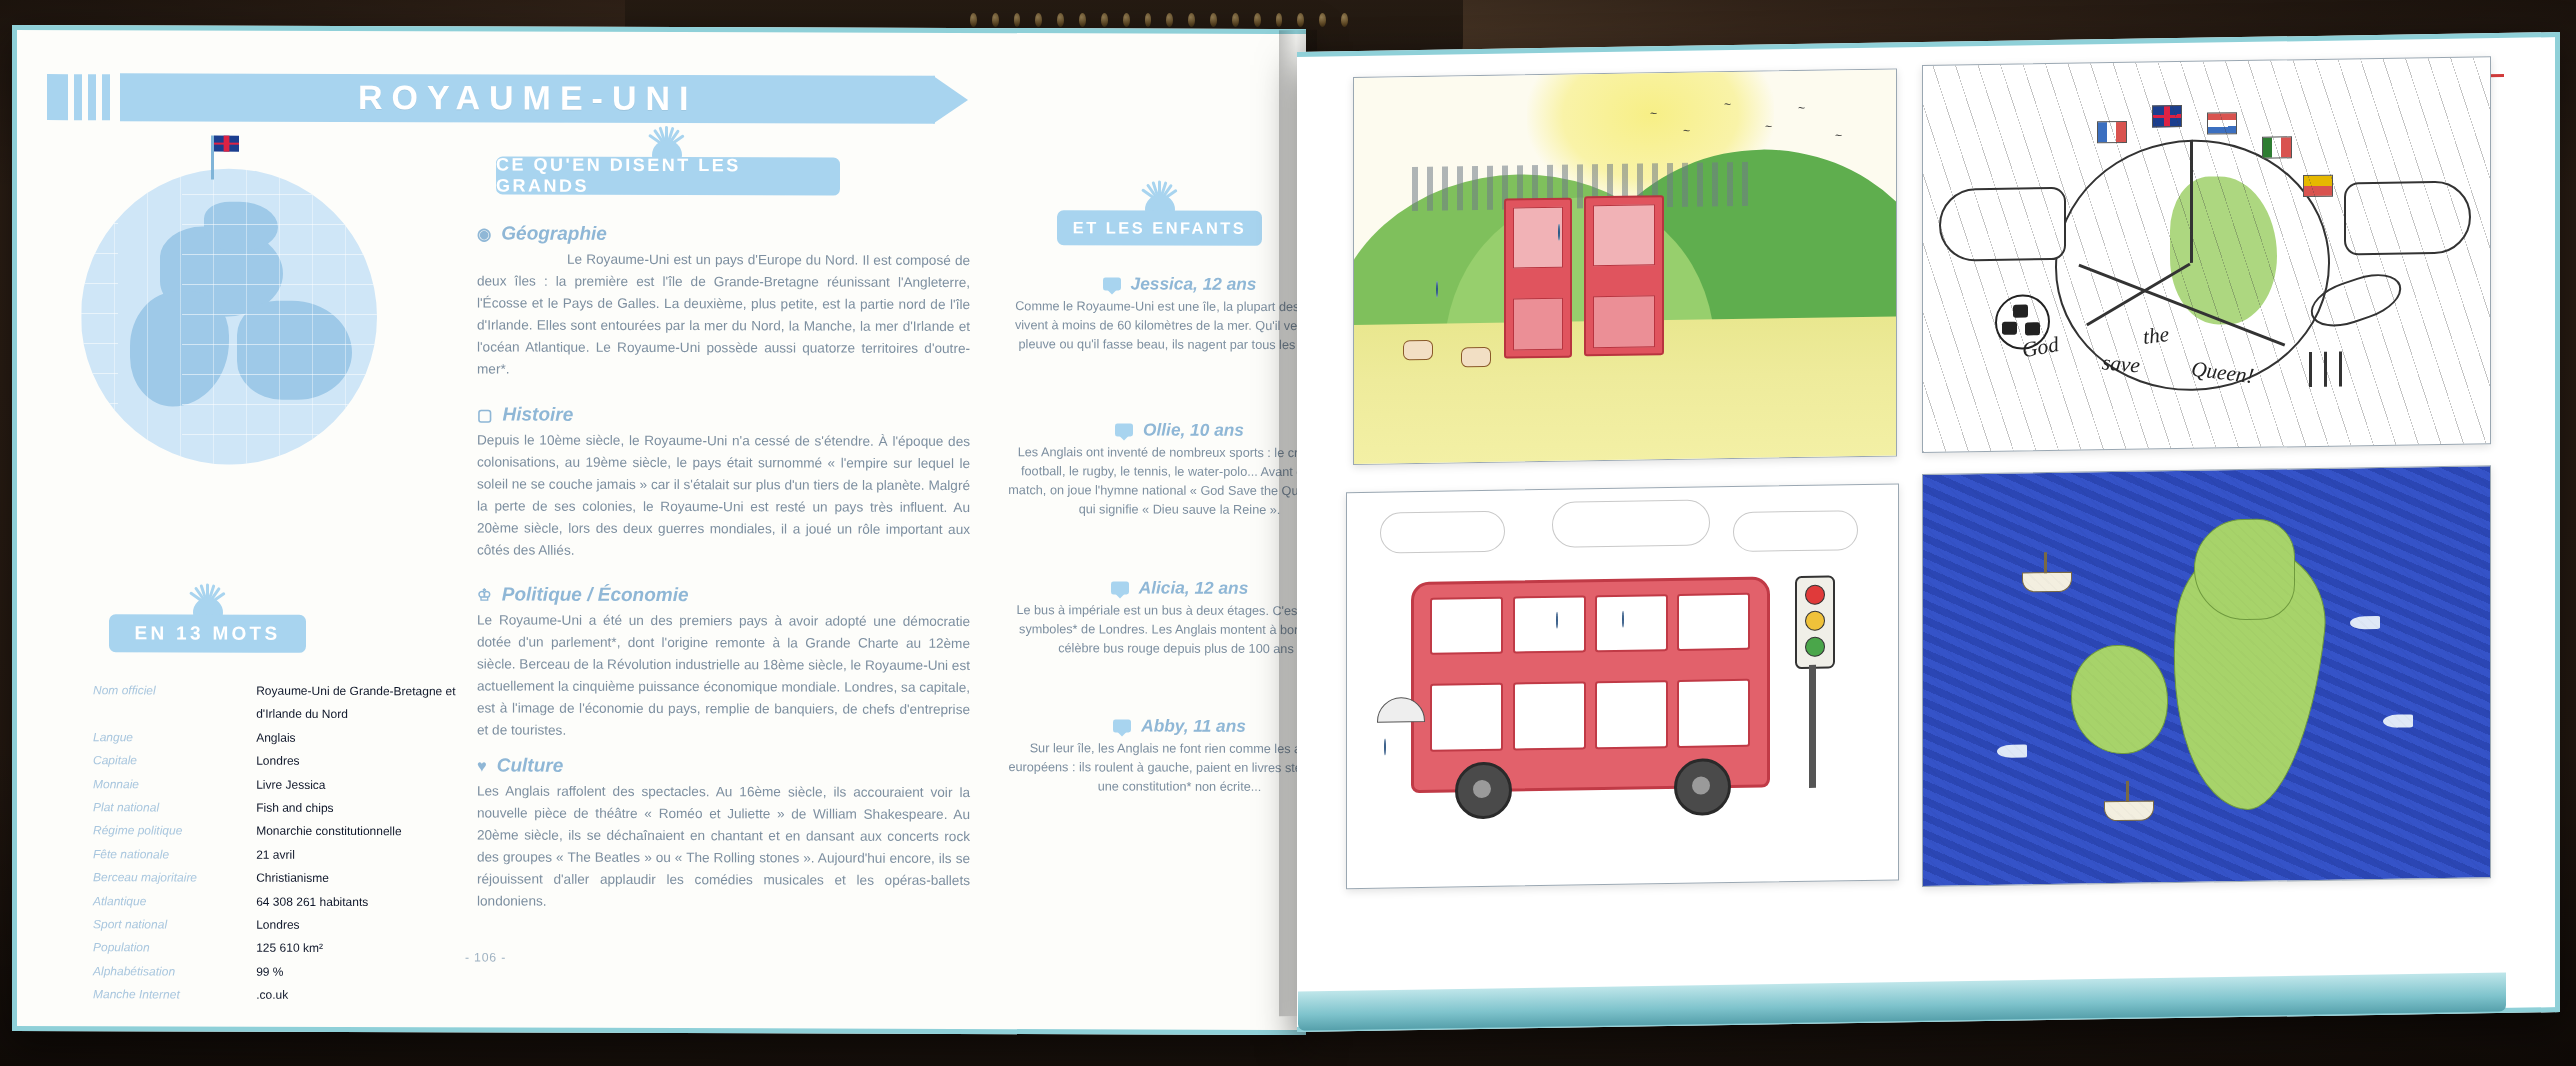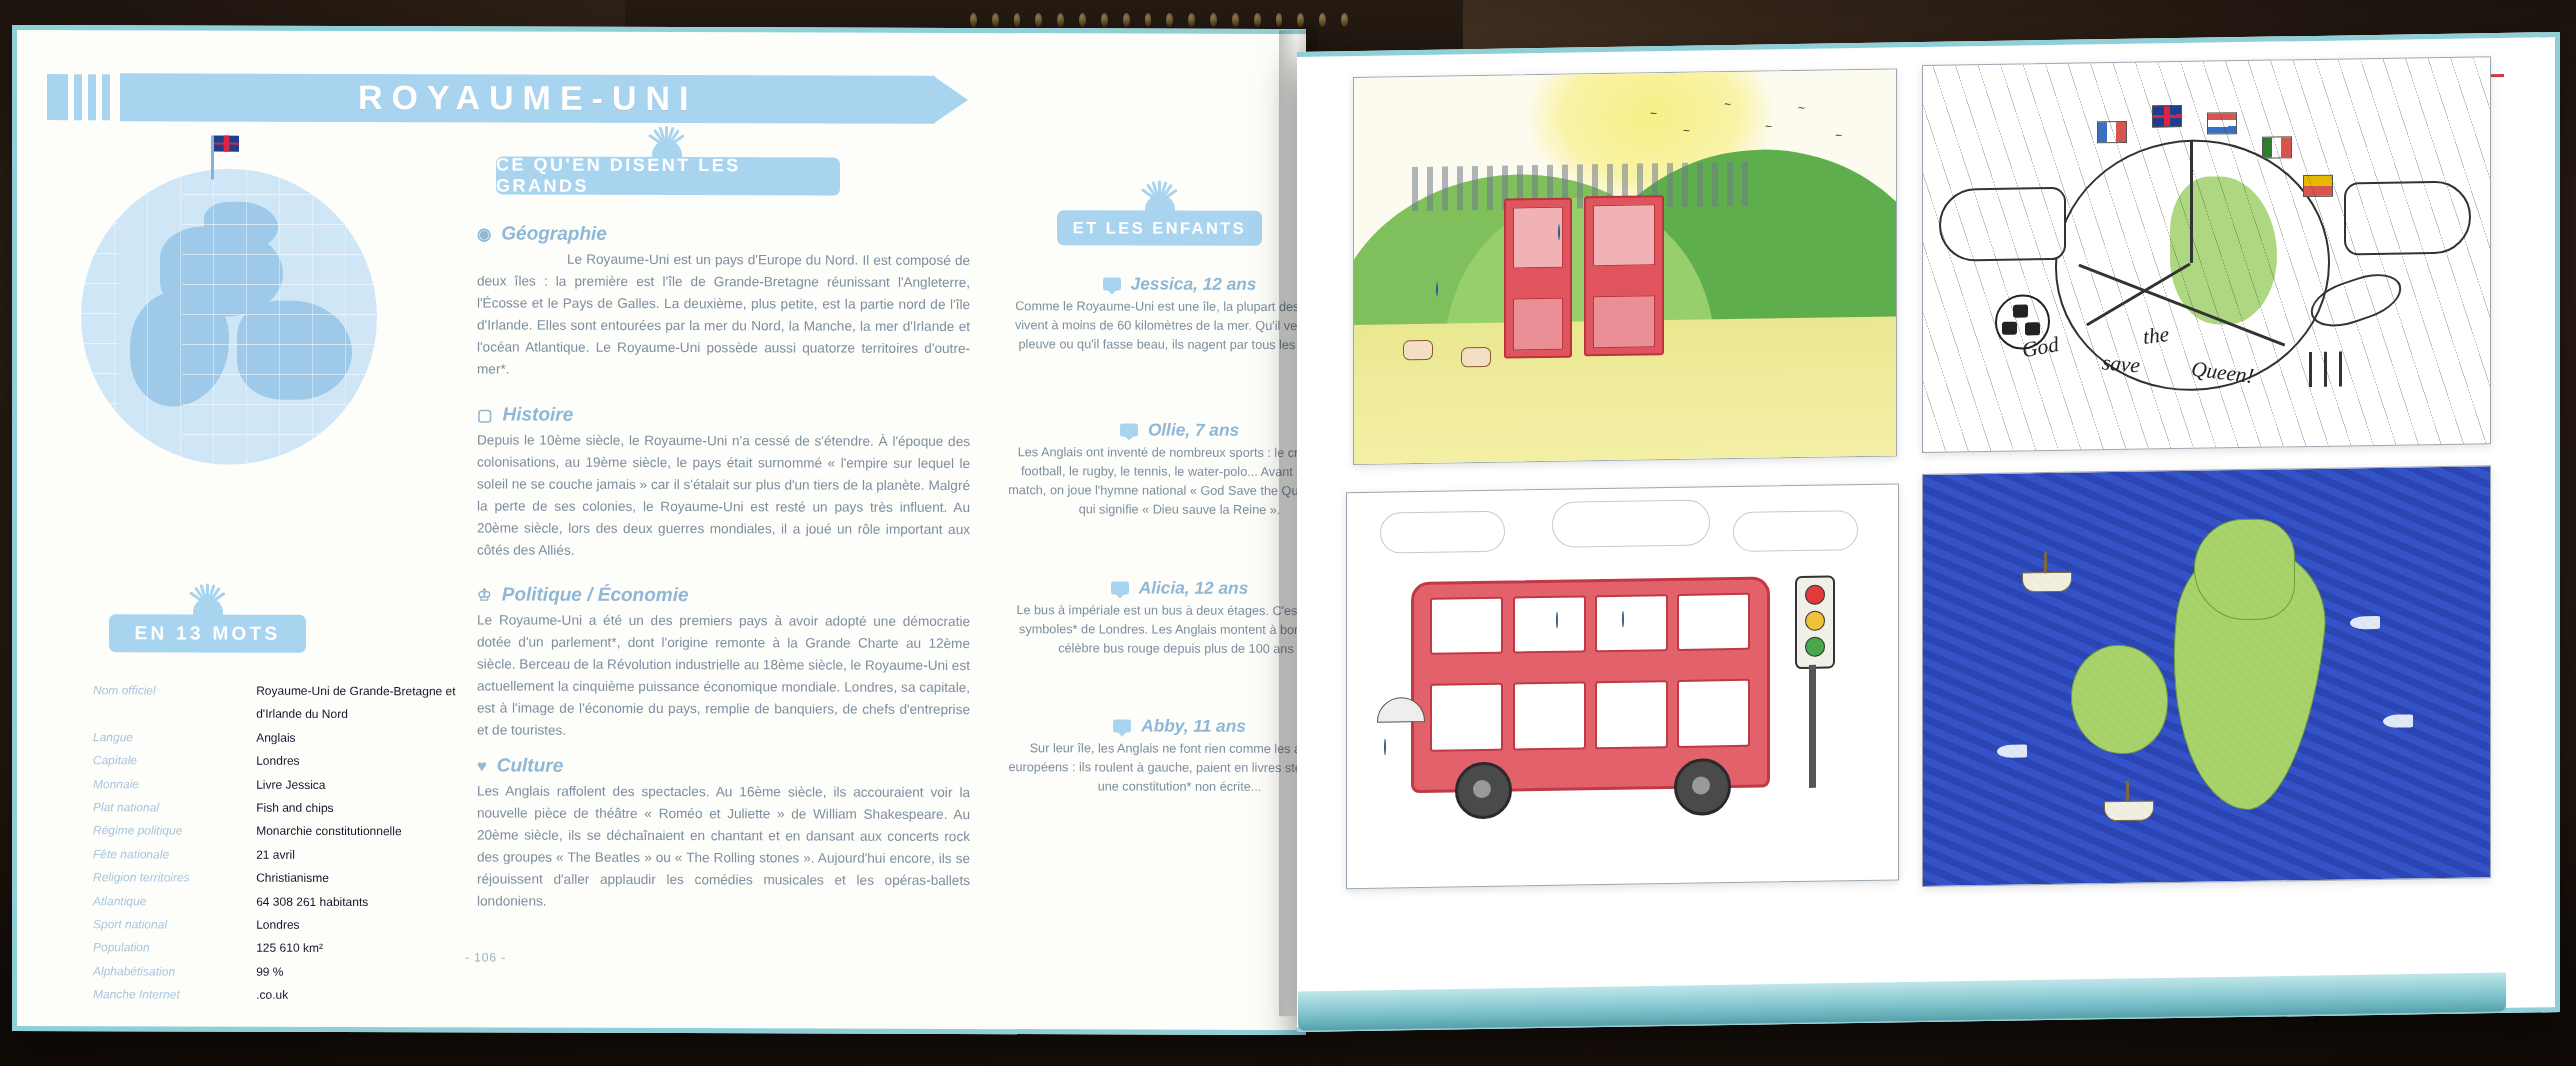--- a/index.html
+++ b/index.html
@@ -454,21 +454,21 @@
       <div class="kid" id="kid-1">
         <div class="kid-name">
           <span class="quote-ico"></span>
           <span>Jessica, 12 ans</span>
         </div>
         <div class="kid-text">Comme le Royaume-Uni est une île, la plupart des Anglais vivent à moins de 60 kilomètres de la mer. Qu'il vente, qu'il pleuve ou qu'il fasse beau, ils nagent par tous les temps !</div>
       </div>
       <div class="kid" id="kid-2">
         <div class="kid-name">
           <span class="quote-ico"></span>
-          <span>Ollie, 7 ans</span>
+          <span>Ollie, 10 ans</span>
         </div>
         <div class="kid-text">Les Anglais ont inventé de nombreux sports : le cricket, le football, le rugby, le tennis, le water-polo... Avant chaque match, on joue l'hymne national « God Save the Queen », ce qui signifie « Dieu sauve la Reine ».</div>
       </div>
       <div class="kid" id="kid-3">
         <div class="kid-name">
           <span class="quote-ico"></span>
           <span>Alicia, 12 ans</span>
         </div>
         <div class="kid-text">Le bus à impériale est un bus à deux étages. C'est un des symboles* de Londres. Les Anglais montent à bord de ce célèbre bus rouge depuis plus de 100 ans !</div>
       </div>
@@ -503,21 +503,21 @@
           </div>
         <div class="row">
             <span class="k">Régime politique</span>
             <span class="v">Monarchie constitutionnelle</span>
           </div>
         <div class="row">
             <span class="k">Fête nationale</span>
             <span class="v">21 avril</span>
           </div>
         <div class="row">
-            <span class="k">Religion territoires</span>
+            <span class="k">Berceau majoritaire</span>
             <span class="v">Christianisme</span>
           </div>
         <div class="row">
             <span class="k">Atlantique</span>
             <span class="v">64 308 261 habitants</span>
           </div>
         <div class="row">
             <span class="k">Sport national</span>
             <span class="v">Londres</span>
           </div>

